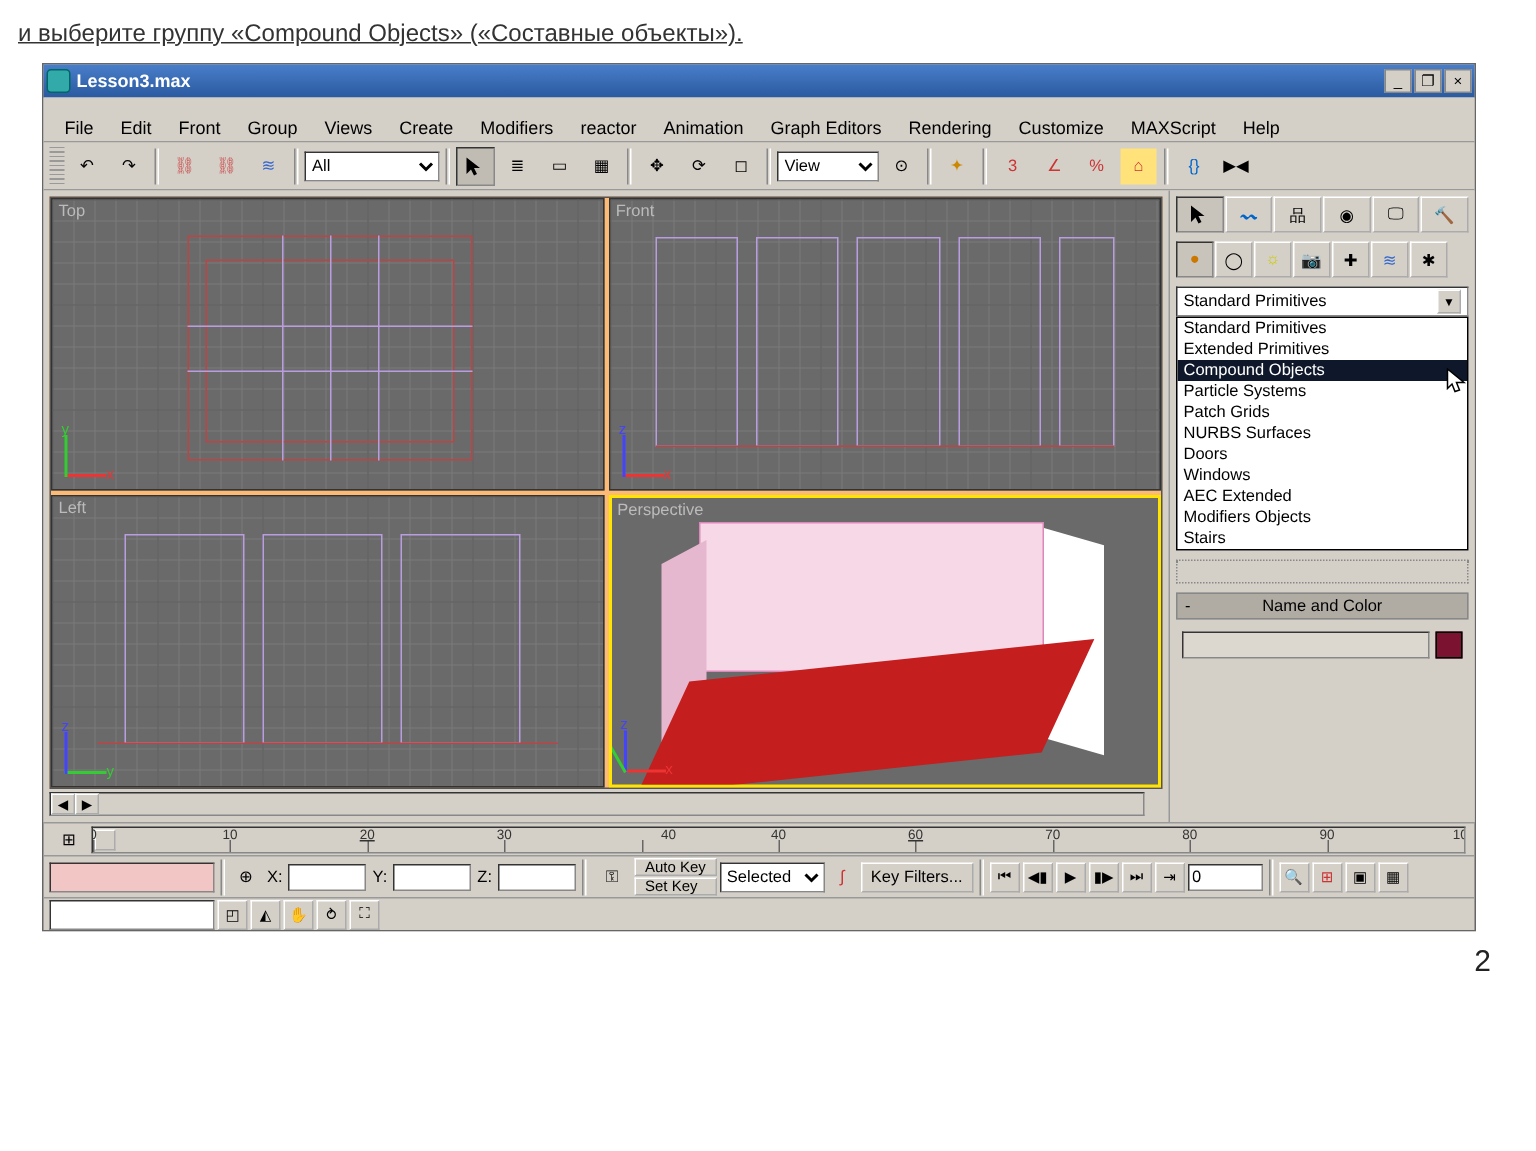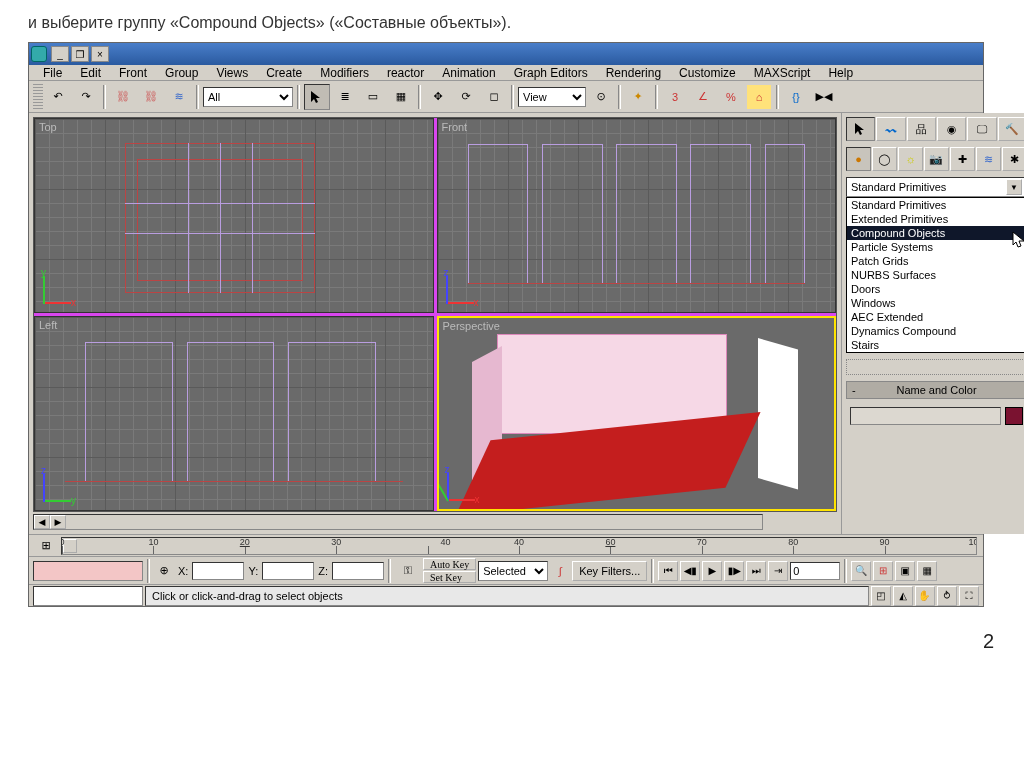--- a/index.html
+++ b/index.html
@@ -1,39 +1,39 @@
 <!DOCTYPE html>
 <html><head>
 <meta charset="utf-8">
 <style>
   * { box-sizing: border-box; margin: 0; padding: 0; }
   body { font-family: Tahoma, Arial, sans-serif; font-size: 11px; background: #fff; user-select: none; }
-  .page-caption { font-family: Arial; font-size: 16px; color: #333; padding: 14px 20px 10px 28px; }
+  .page-caption { font-family: Arial; font-size: 16px; color: #333; padding: 14px 20px 10px 12px; text-decoration: underline; }
   .page-number { position: absolute; right: 30px; top: 630px; font-size: 20px; color: #222; }
 
   .app-window { margin: 0 20px 0 28px; border: 1px solid #666; background: #d4d0c8; width: 956px; }
   .titlebar { height: 22px; background: linear-gradient(#497ec9, #2a5aa0); display: flex; align-items: center; padding: 0 2px; }
   .titlebar-icon { width: 16px; height: 16px; background: #3aa; border-radius: 3px; margin-right: 4px; border:1px solid #066; }
   .titlebar-text { color: #fff; font-size: 12px; font-weight: bold; flex: 1; }
   .win-btns { display: flex; gap: 2px; }
   .win-btn { width: 18px; height: 16px; background: #d4d0c8; border: 1px solid #888; font-size: 10px; display:flex; align-items:center; justify-content:center; cursor:pointer; font-family: Arial; }
 
-  .menubar { height: 16px; background: #d4d0c8; border-bottom: 1px solid #999; display: flex; align-items: center; padding: 0 6px; gap: 2px; }
+  .menubar { height: 30px; background: #d4d0c8; border-bottom: 1px solid #999; display: flex; align-items: flex-end; padding: 0 6px; gap: 2px; }
   .menu-item { padding: 2px 8px; cursor: pointer; font-size: 12px; }
 
   .toolbar { height: 32px; background: #d4d0c8; border-bottom: 1px solid #999; display: flex; align-items: center; padding: 2px 4px; gap: 2px; }
   .tool-btn { width: 26px; height: 26px; background: #d4d0c8; border: 1px solid #d4d0c8; display:flex; align-items:center; justify-content:center; cursor:pointer; position:relative; }
   .tool-btn.pressed { border: 1px inset #888; background:#c0bcb4; }
   .tool-btn.yellow { background: #ffe27a; }
   .tool-sep { width: 3px; height: 24px; border-left: 1px solid #888; border-right: 1px solid #fff; margin: 0 2px; }
   .tool-select { height: 20px; font-size: 11px; border: 1px inset #888; background:#fff; }
 
   .workspace { display: flex; background: #d4d0c8; }
   .view-area { flex: 1; padding: 4px; }
-  .viewports { width: 804px; height: 395px; background: #d946ef; display: grid; grid-template-columns: 1fr 1fr; grid-template-rows: 1fr 1fr; gap: 3px; border: 1px solid #555; }
+  .viewports { width: 742px; height: 395px; background: #fdba74; display: grid; grid-template-columns: 1fr 1fr; grid-template-rows: 1fr 1fr; gap: 3px; border: 1px solid #555; }
   .viewport { background: #6a6a6a; position: relative; overflow: hidden; border: 1px solid #333; }
   .viewport.active { border: 2px solid #ffe400; }
   .viewport-label { position: absolute; top: 2px; left: 4px; color: #bbb; font-size: 11px; z-index: 5; }
   .vp-grid { position:absolute; inset:0; background-image:
     linear-gradient(#7a7a7a 1px, transparent 1px),
     linear-gradient(90deg, #7a7a7a 1px, transparent 1px);
     background-size: 14px 14px; }
   .vp-grid::after { content:""; position:absolute; inset:0; background-image:
     linear-gradient(#5a5a5a 1px, transparent 1px),
     linear-gradient(90deg, #5a5a5a 1px, transparent 1px);
@@ -113,20 +113,21 @@
 </head>
 <body>
 
 <div class="page-caption">и выберите группу «Compound Objects» («Составные объекты»).</div>
 <div class="page-number">2</div>
 
 <div class="app-window">
 
   <div class="titlebar">
     <div class="titlebar-icon"></div>
+    <div class="titlebar-text">Lesson3.max</div>
     <div class="win-btns">
       <div class="win-btn">_</div>
       <div class="win-btn">❐</div>
       <div class="win-btn">×</div>
     </div>
   </div>
 
   <div class="menubar">
     <div class="menu-item">File</div>
     <div class="menu-item">Edit</div>
@@ -364,21 +365,21 @@
         <div class="dd-list">
           <div class="dd-item">Standard Primitives</div>
           <div class="dd-item">Extended Primitives</div>
           <div class="dd-item sel">Compound Objects</div>
           <div class="dd-item">Particle Systems</div>
           <div class="dd-item">Patch Grids</div>
           <div class="dd-item">NURBS Surfaces</div>
           <div class="dd-item">Doors</div>
           <div class="dd-item">Windows</div>
           <div class="dd-item">AEC Extended</div>
-          <div class="dd-item">Dynamics Compound</div>
+          <div class="dd-item">Modifiers Objects</div>
           <div class="dd-item">Stairs</div>
         </div>
         <div class="dd-cursor">
           <svg viewBox="0 0 16 20">
               <path d="M1 1 L1 14 L4 11 L6 16 L9 15 L7 10 L12 10 Z" fill="#fff" stroke="#000" stroke-width="1"></path>
             </svg>
         </div>
       </div>
 
       <div class="dotted"></div>
@@ -438,21 +439,21 @@
     <span class="coord-lbl">X:</span>
     <input class="coord-input" value="" style="">
     <span class="coord-lbl">Y:</span>
     <input class="coord-input" value="" style="">
     <span class="coord-lbl">Z:</span>
     <input class="coord-input" value="" style="">
     <div class="tool-sep"></div>
     <div class="tool-btn" style="width:26px;height:20px;">
         <span>⚿</span>
       </div>
-    <div class="vflex" style="gap:1px;font-family:Liberation Serif, serif;">
+    <div class="vflex" style="gap:1px;">
       <div class="small-btn" style="height:12px; font-size:10px;">Auto Key</div>
       <div class="small-btn" style="height:12px; font-size:10px;">Set Key</div>
     </div>
     <select class="tool-select" style="width:70px;"><option>Selected</option></select>
     <div class="tool-btn" style="width:20px;height:20px;">
         <span style="color:#c33;">∫</span>
       </div>
     <div class="small-btn">Key Filters...</div>
     <div class="tool-sep"></div>
     <div class="play-btn">⏮</div>
@@ -472,21 +473,20 @@
     <div class="play-btn">
         <span>▣</span>
       </div>
     <div class="play-btn">
         <span>▦</span>
       </div>
   </div>
 
   <div class="statusbar" style="height:22px;">
     <div class="field" style="width:110px;"></div>
-    <div class="status-text">Click or click-and-drag to select objects</div>
     <div class="play-btn">
         <span>◰</span>
       </div>
     <div class="play-btn">
         <span>◭</span>
       </div>
     <div class="play-btn">
         <span>✋</span>
       </div>
     <div class="play-btn">

